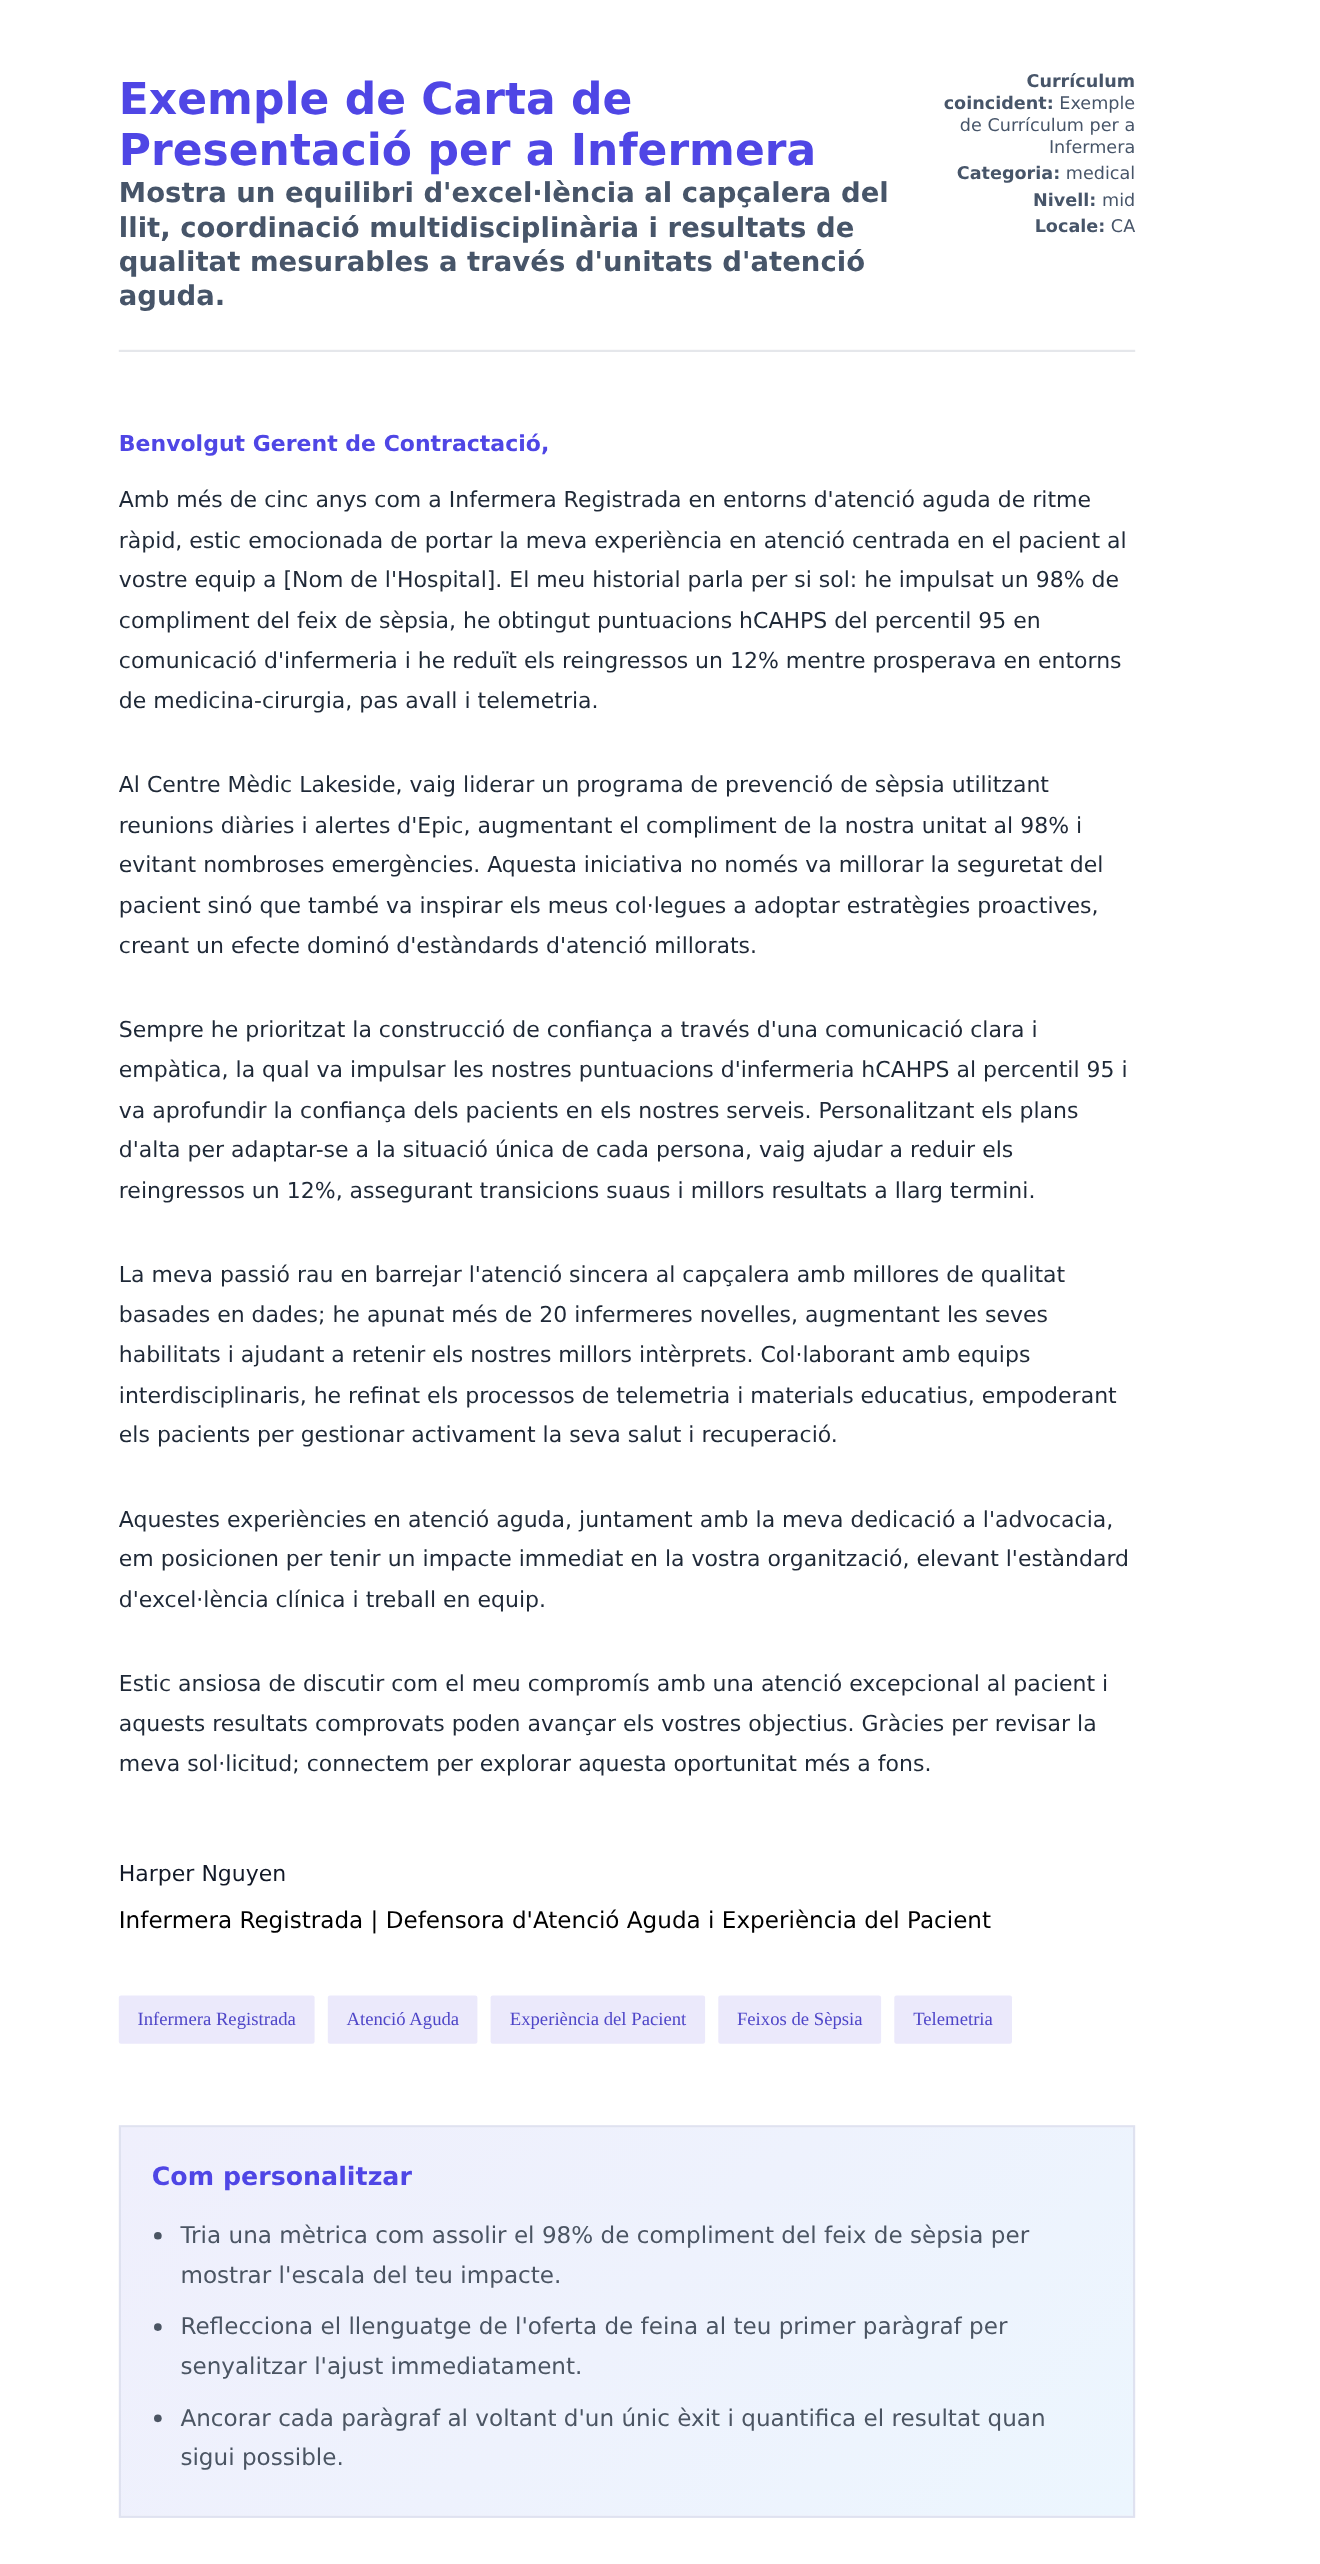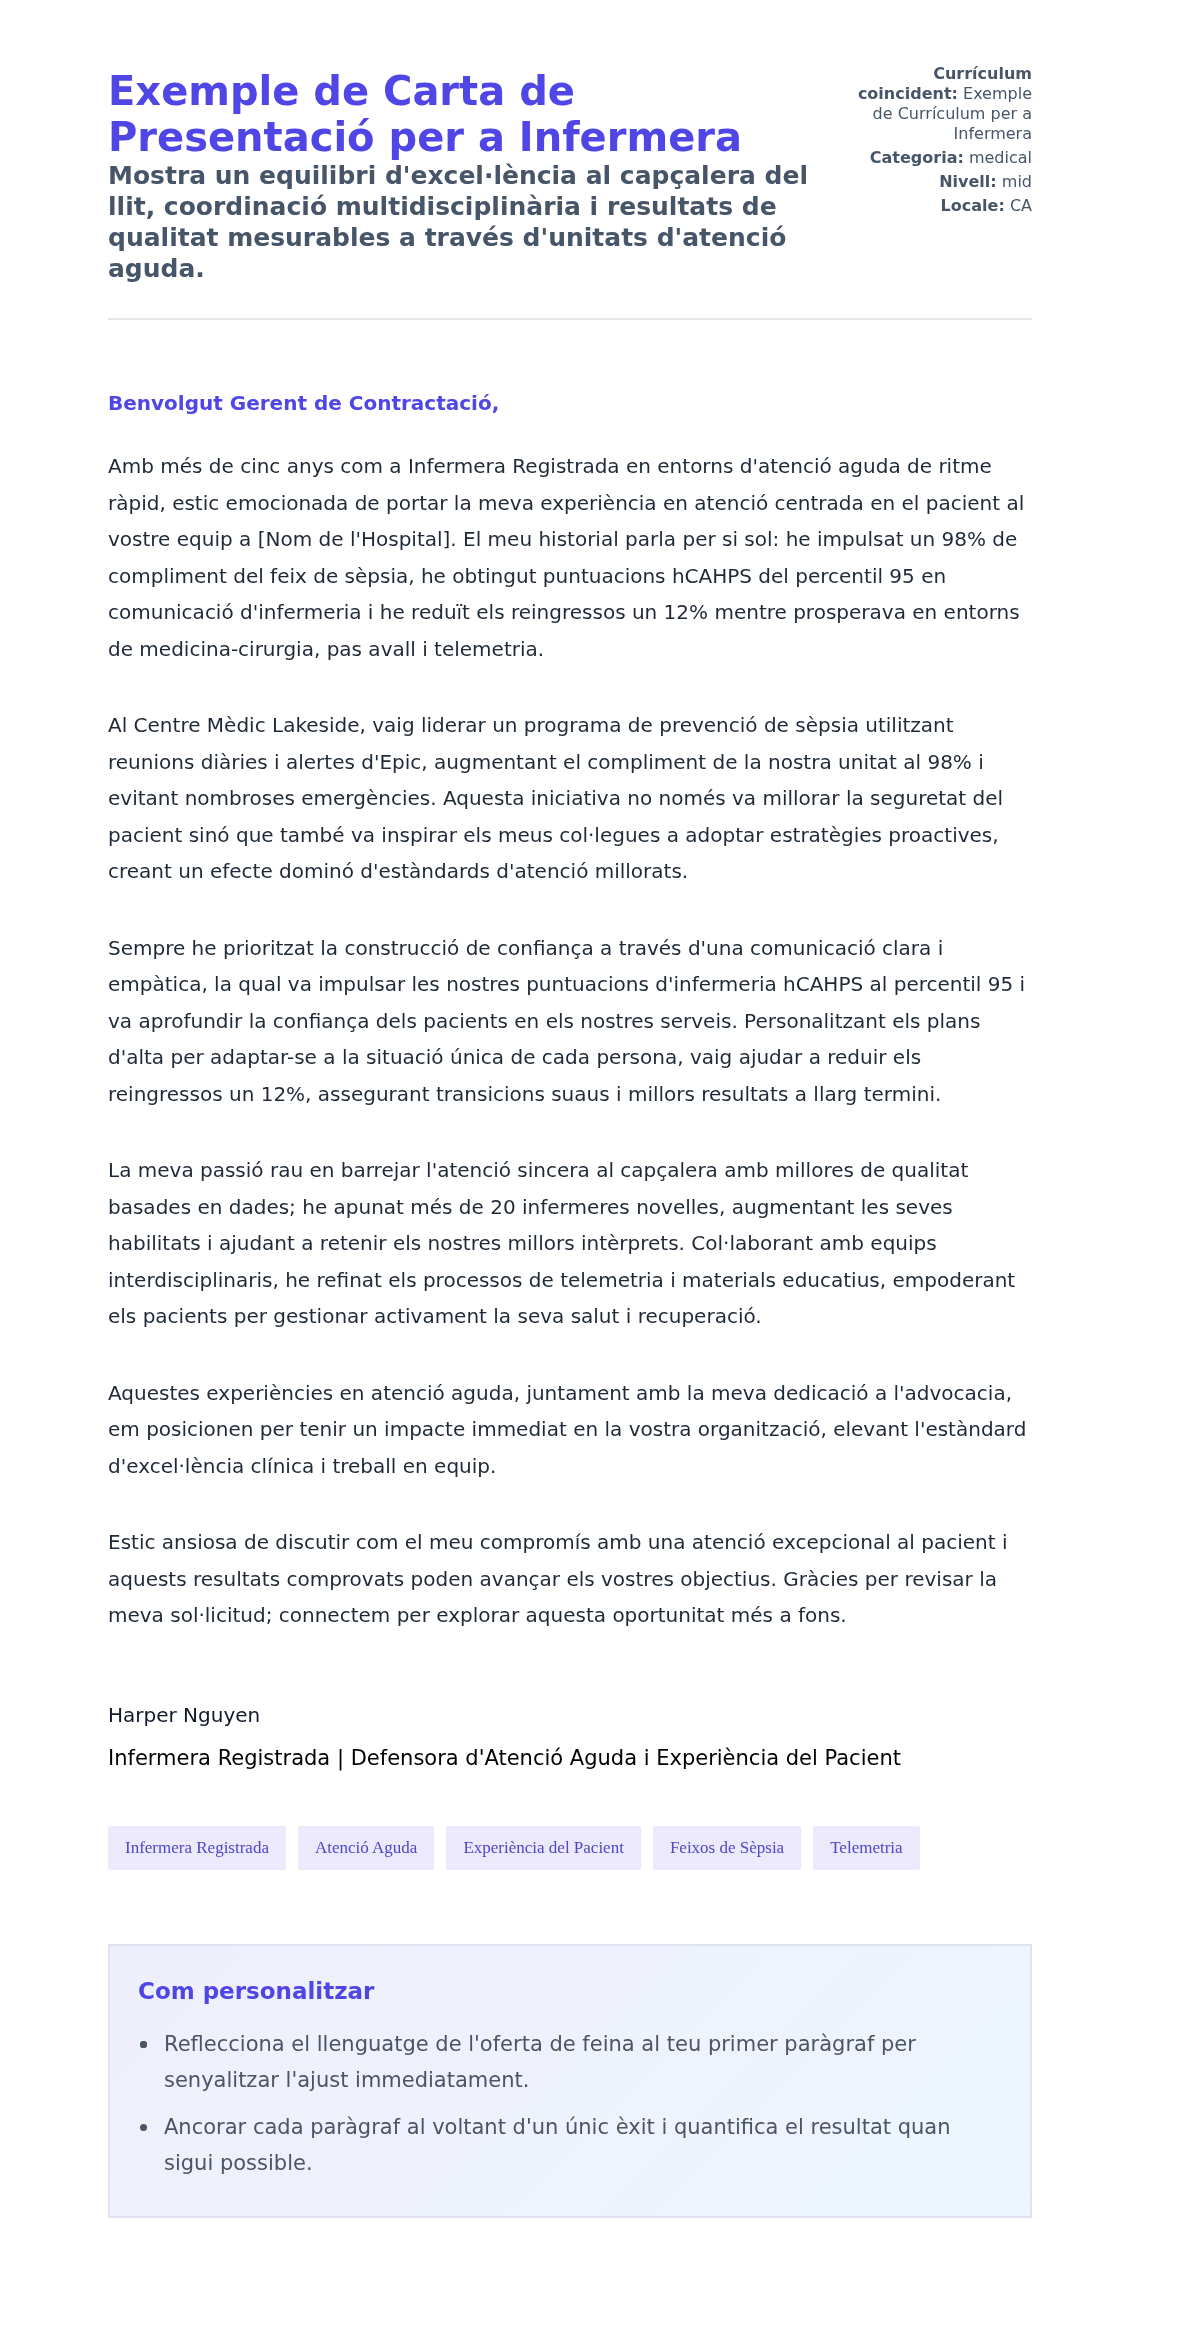--- a/index.html
+++ b/index.html
@@ -45,21 +45,21 @@
     }
     .meta-row { margin-bottom: 4px; }
     .meta-row b { color: #475569; font-weight: bold; }
     .greeting {
       margin-top: 70px;
       font-size: 20px;
       font-weight: bold;
       color: #4f46e5;
       line-height: 26px;
     }
-    .body-text { margin-top: 32px; }
+    .body-text { margin-top: 20px; }
     .para {
       font-size: 20px;
       line-height: 36.5px;
       color: #1f2937;
       margin-bottom: 40px;
     }
     .signature { margin-top: 68px; }
     .sig-name {
       font-size: 20px;
       font-weight: normal;
@@ -174,20 +174,21 @@
     <span class="tag">Experiència del Pacient</span>
     <span class="tag">Feixos de Sèpsia</span>
     <span class="tag">Telemetria</span>
   </div>
 
   <aside class="tips">
     <h3 class="tips-title">Com personalitzar</h3>
     <ul class="tips-list">
       <li>
         <span class="bullet"></span>
+        <span>Tria una mètrica com assolir el 98% de compliment del feix de sèpsia per mostrar l'escala del teu impacte.</span>
       </li>
       <li>
         <span class="bullet"></span>
         <span>Reflecciona el llenguatge de l'oferta de feina al teu primer paràgraf per senyalitzar l'ajust immediatament.</span>
       </li>
       <li>
         <span class="bullet"></span>
         <span>Ancorar cada paràgraf al voltant d'un únic èxit i quantifica el resultat quan sigui possible.</span>
       </li>
     </ul>

